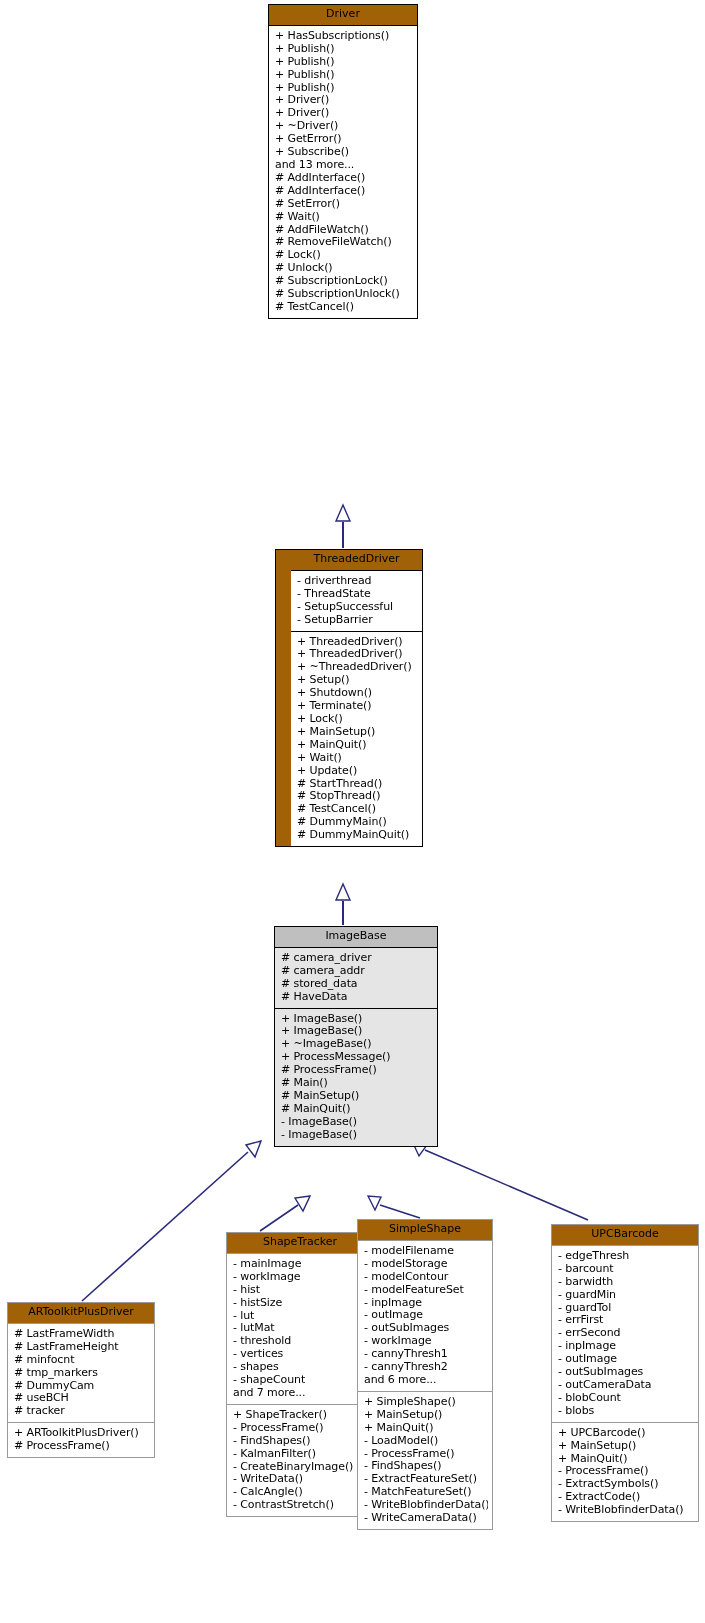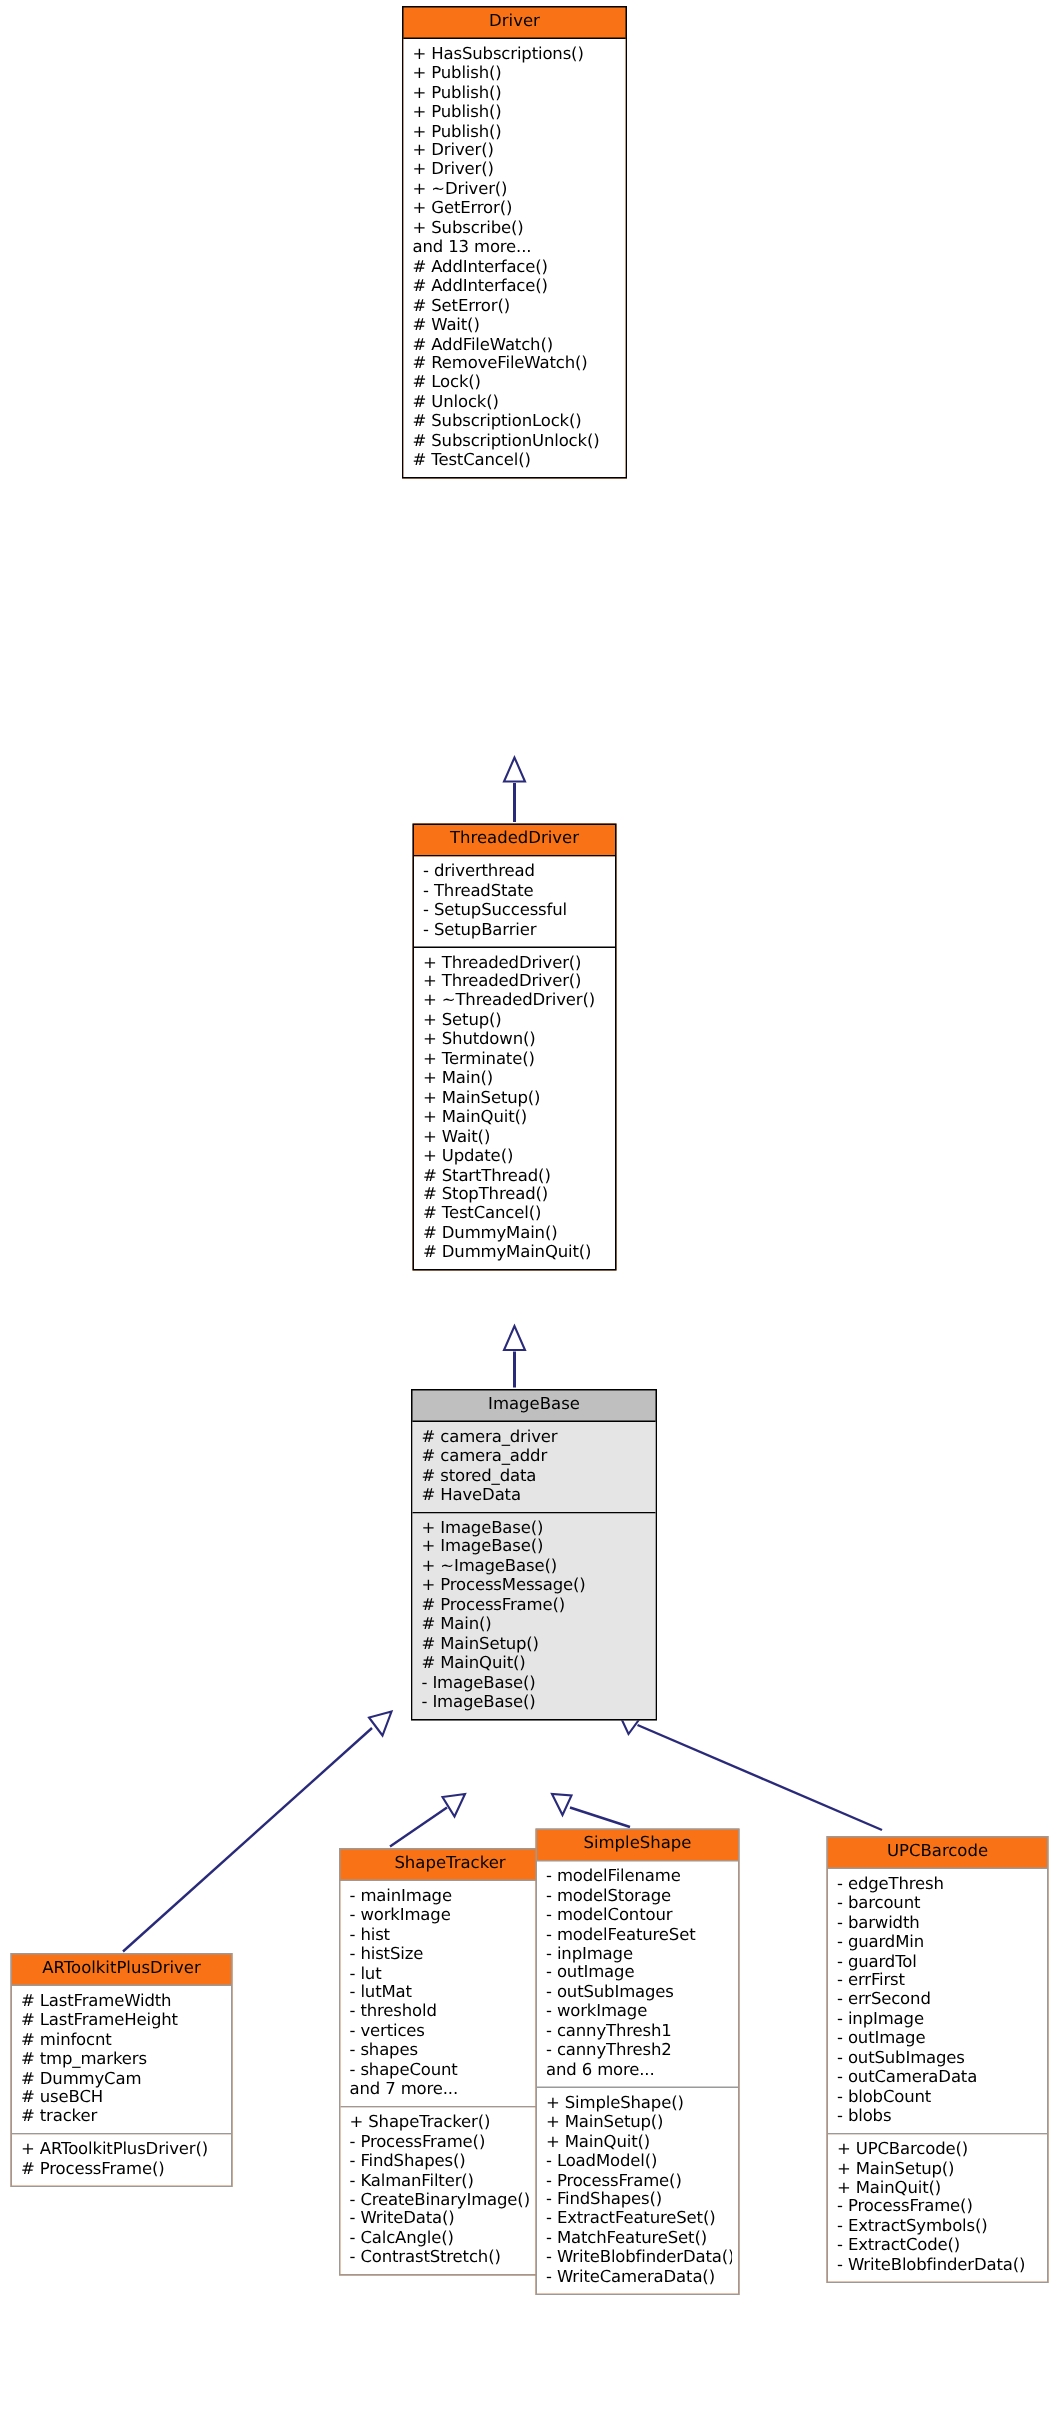--- a/index.html
+++ b/index.html
@@ -24,21 +24,21 @@
     position: absolute;
     left: 0; top: 0;
     width: 705px;
     height: 1623px;
     pointer-events: none;
   }
   .uml-class {
     position: absolute;
     box-sizing: border-box;
     border: 1px solid #9a9a9a;
-    background: #f97316;
+    background: #a16207;
     font-size: 11px;
     line-height: 12.9px;
     color: #000000;
     z-index: 5;
   }
   .uml-class.root {
     border: 1px solid #000000;
   }
   .uml-class.highlight {
     border: 1px solid #000000;
@@ -125,36 +125,36 @@
       <div class="mem"># AddFileWatch()</div>
       <div class="mem"># RemoveFileWatch()</div>
       <div class="mem"># Lock()</div>
       <div class="mem"># Unlock()</div>
       <div class="mem"># SubscriptionLock()</div>
       <div class="mem"># SubscriptionUnlock()</div>
       <div class="mem"># TestCancel()</div>
     </div>
   </div>
 
-  <div class="uml-class root" style="left:275px; top:549px; width:136px;">
+  <div class="uml-class root" style="left:275px; top:549px; width:148px;padding-left:15px;">
     <div class="cls-title">ThreadedDriver</div>
     <div class="sec attrs">
       <div class="mem">- driverthread</div>
       <div class="mem">- ThreadState</div>
       <div class="mem">- SetupSuccessful</div>
       <div class="mem">- SetupBarrier</div>
     </div>
     <div class="sec methods">
       <div class="mem">+ ThreadedDriver()</div>
       <div class="mem">+ ThreadedDriver()</div>
       <div class="mem">+ ~ThreadedDriver()</div>
       <div class="mem">+ Setup()</div>
       <div class="mem">+ Shutdown()</div>
       <div class="mem">+ Terminate()</div>
-      <div class="mem">+ Main()</div>
+      <div class="mem">+ Lock()</div>
       <div class="mem">+ MainSetup()</div>
       <div class="mem">+ MainQuit()</div>
       <div class="mem">+ Wait()</div>
       <div class="mem">+ Update()</div>
       <div class="mem"># StartThread()</div>
       <div class="mem"># StopThread()</div>
       <div class="mem"># TestCancel()</div>
       <div class="mem"># DummyMain()</div>
       <div class="mem"># DummyMainQuit()</div>
     </div>

